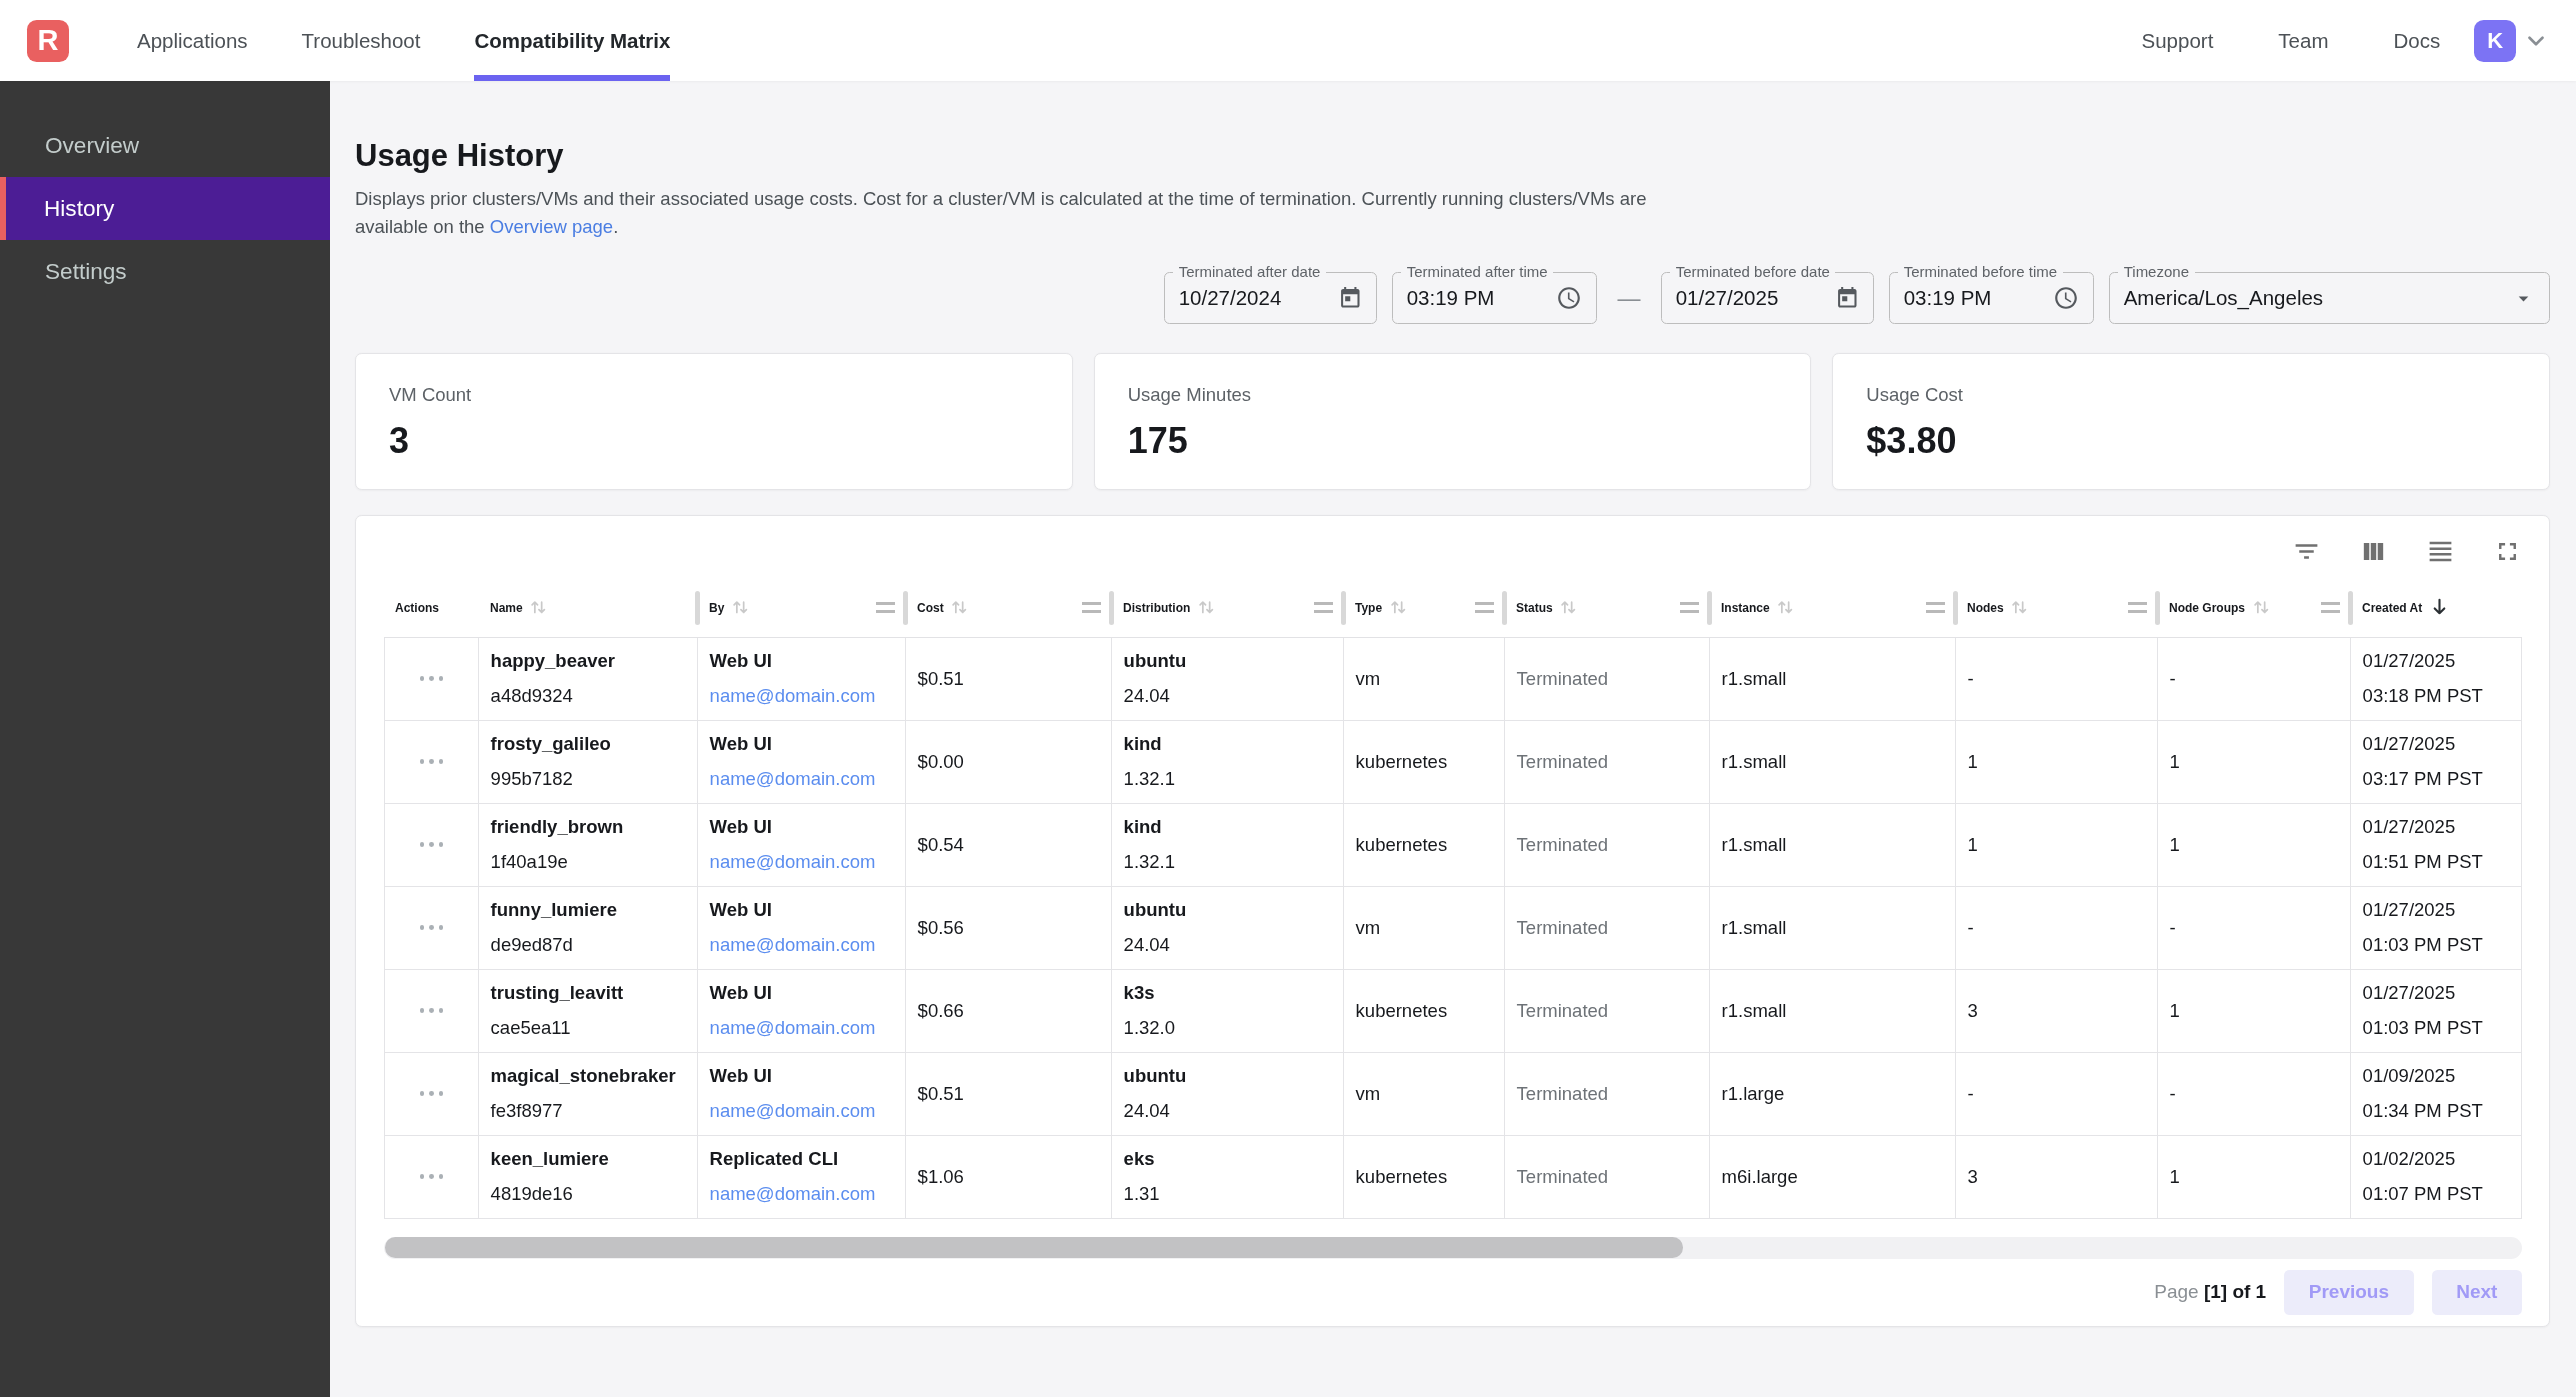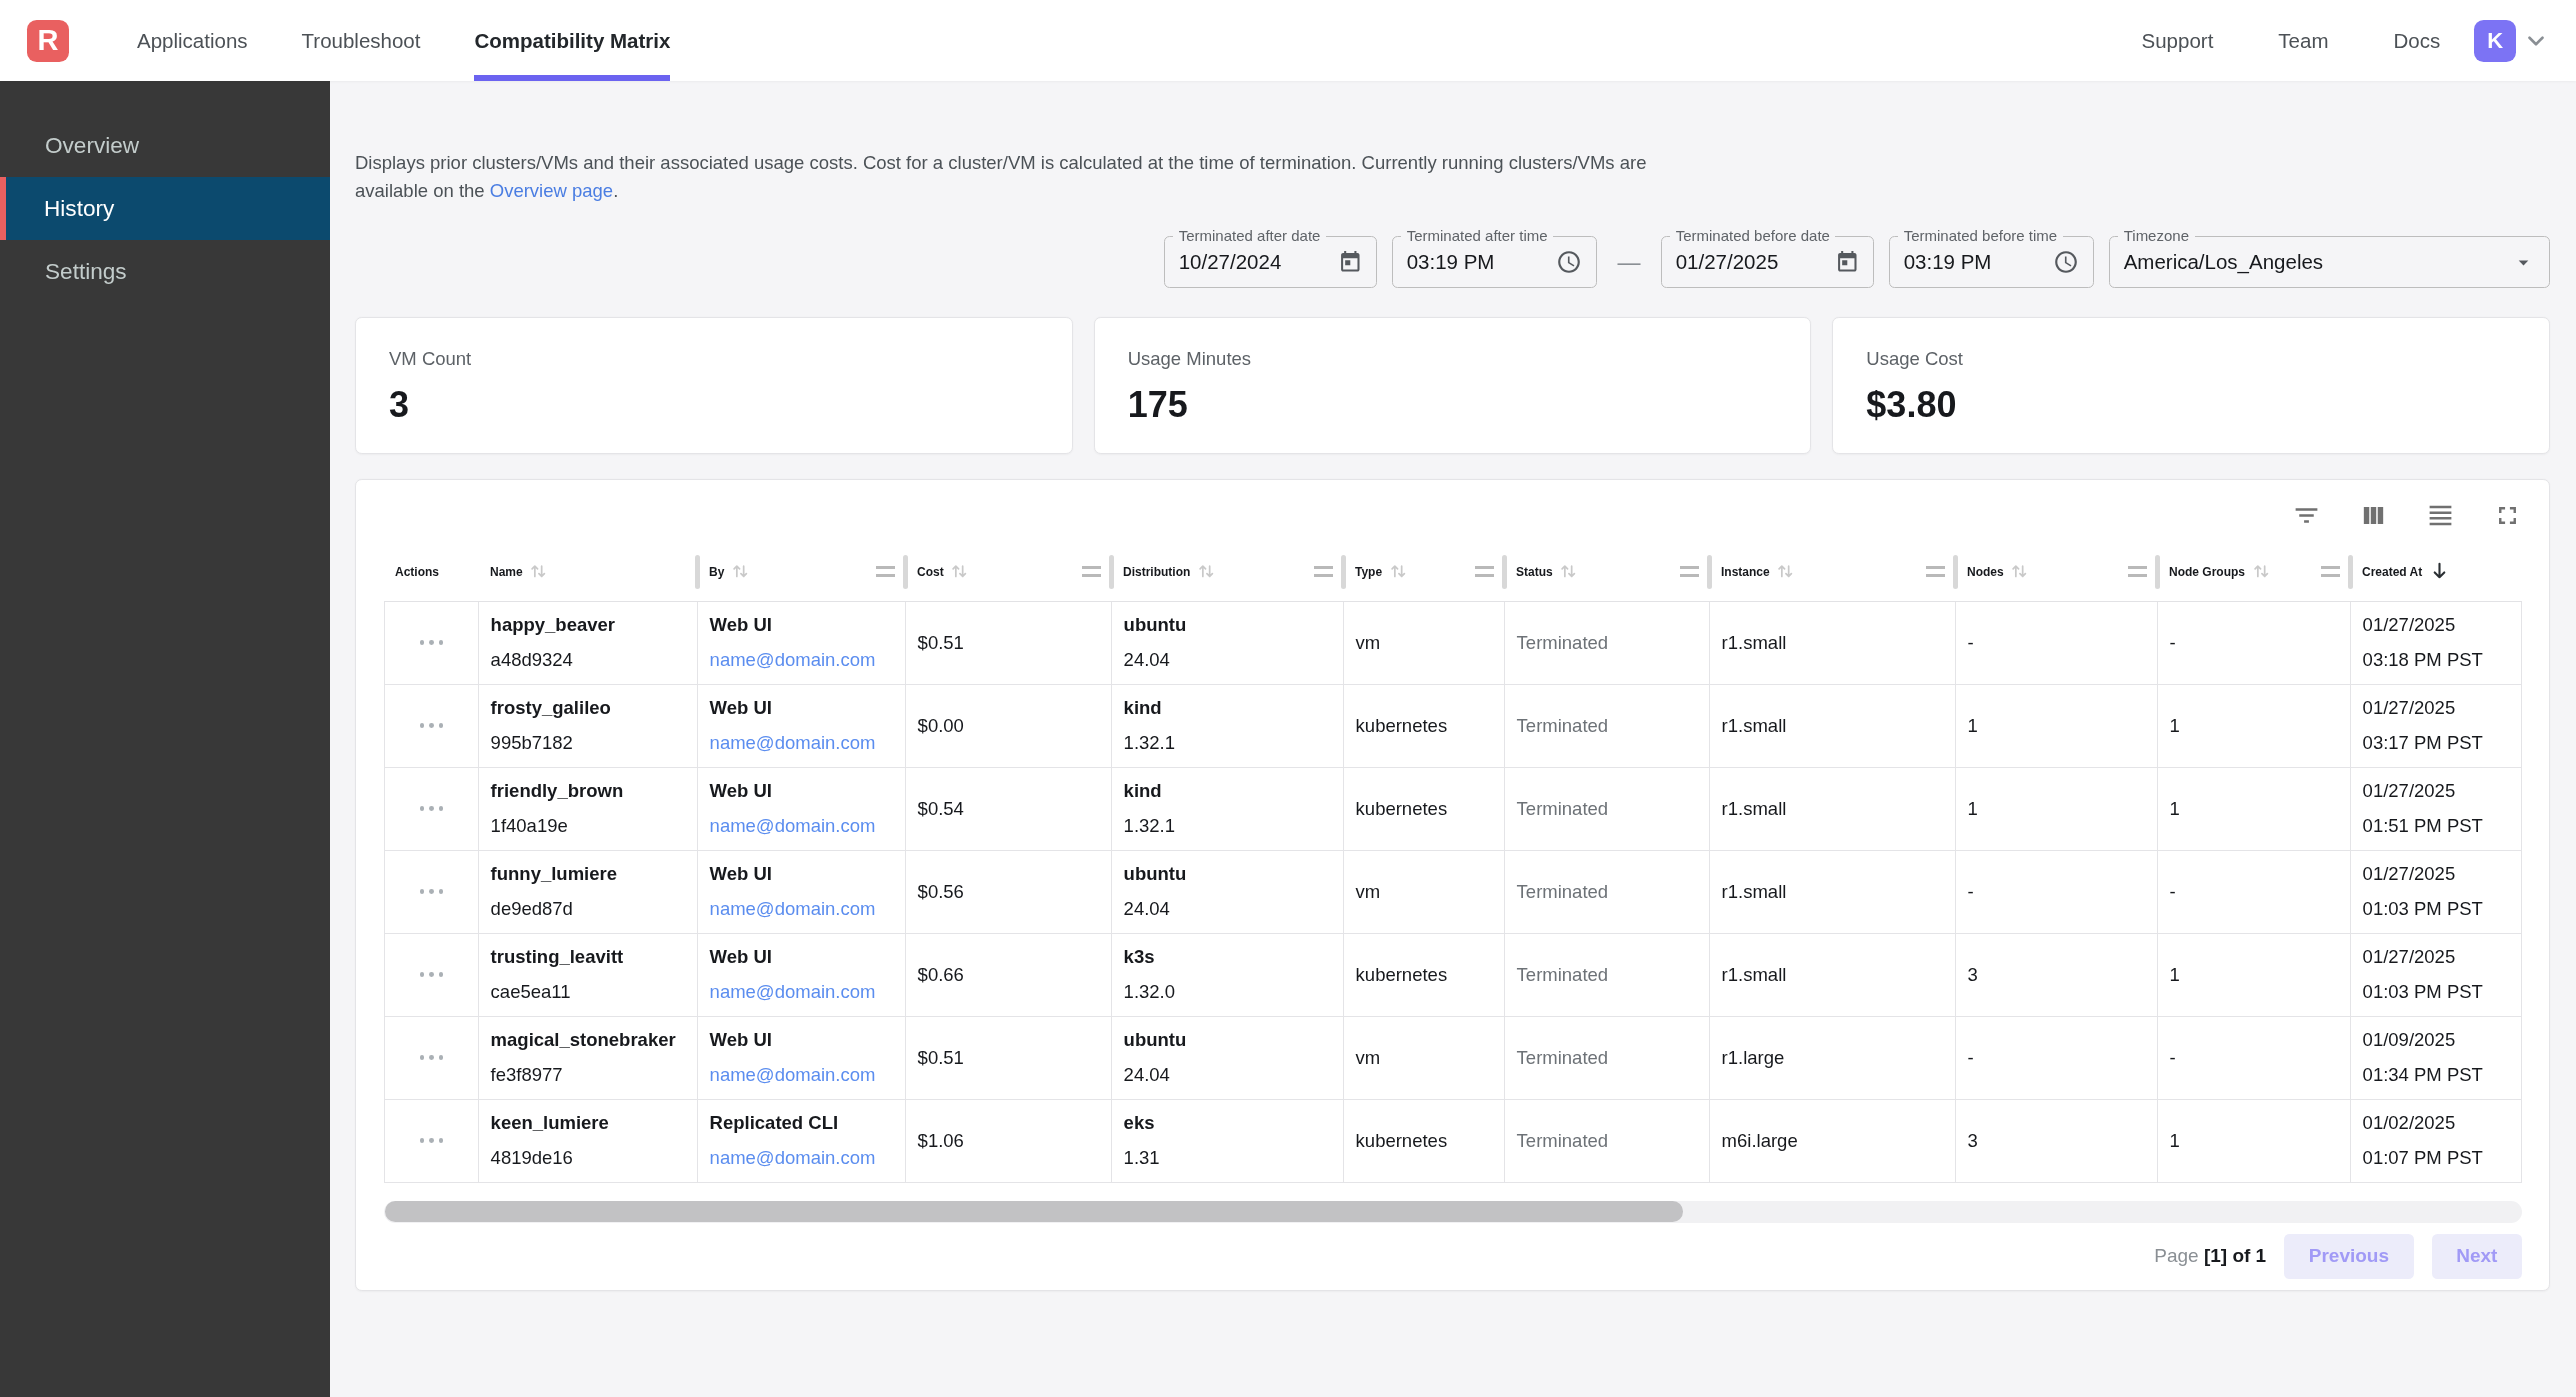--- a/index.html
+++ b/index.html
@@ -39,21 +39,21 @@
   }
   .chevron { margin-left:6.8px; display:flex; align-items:center; cursor:pointer; }
   
   .shell { display:flex; height:1317px; }
   .sidebar { width:330px; background:#383838; padding-top:33px; flex-shrink:0; }
   .side-item {
     height:63px; display:flex; align-items:center; padding-left:45px;
     font-size:22.6px; color:#c3cccb; cursor:pointer;
   }
   .side-item.active {
-    background:#0c4a6e; border-left:6.8px solid #E96060;
+    background:#4c1d95; border-left:6.8px solid #E96060;
     padding-left:38px; color:#fff;
   }
   .main { flex:1; padding:57px 27px 0 25px; }
   
   .page-title { font-size:31px; font-weight:bold; color:#17191d; }
   .page-desc { margin-top:11px; font-size:18.5px; line-height:28px; color:#4c5257; max-width:1313px; }
   .desc-link { color:#4a7de2; cursor:pointer; }
   
   .filters { margin-top:31px; display:flex; justify-content:flex-end; align-items:center; gap:15px; }
   .field {
@@ -147,20 +147,21 @@
 
 <div class="shell">
 
   <div class="sidebar">
     <div class="side-item">Overview</div>
     <div class="side-item active">History</div>
     <div class="side-item">Settings</div>
   </div>
 
   <div class="main">
+    <div class="page-title">Usage History</div>
     <div class="page-desc">
       <span>Displays prior clusters/VMs and their associated usage costs. Cost for a cluster/VM is calculated at the time of termination. Currently running clusters/VMs are available on the </span><span class="desc-link">Overview page</span><span>.</span>
     </div>
 
     <div class="filters">
       <div class="field w-date">
         <span class="field-label">Terminated after date</span>
         <span class="field-value">10/27/2024</span>
         <span class="field-icon">
           <svg width="24.6" height="24.6" viewBox="0 0 24 24">

